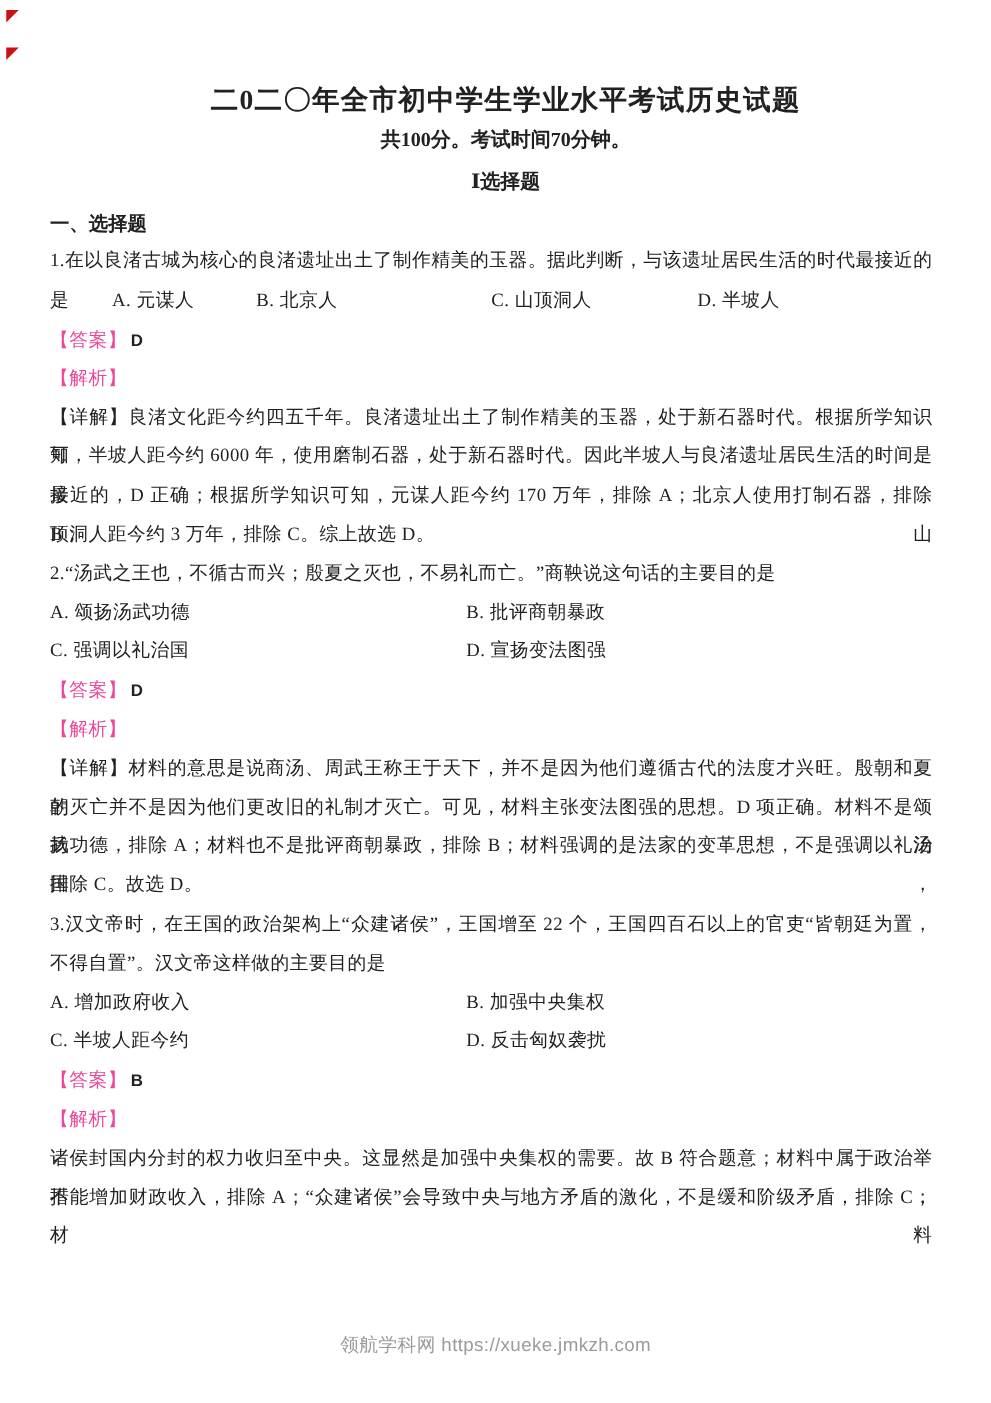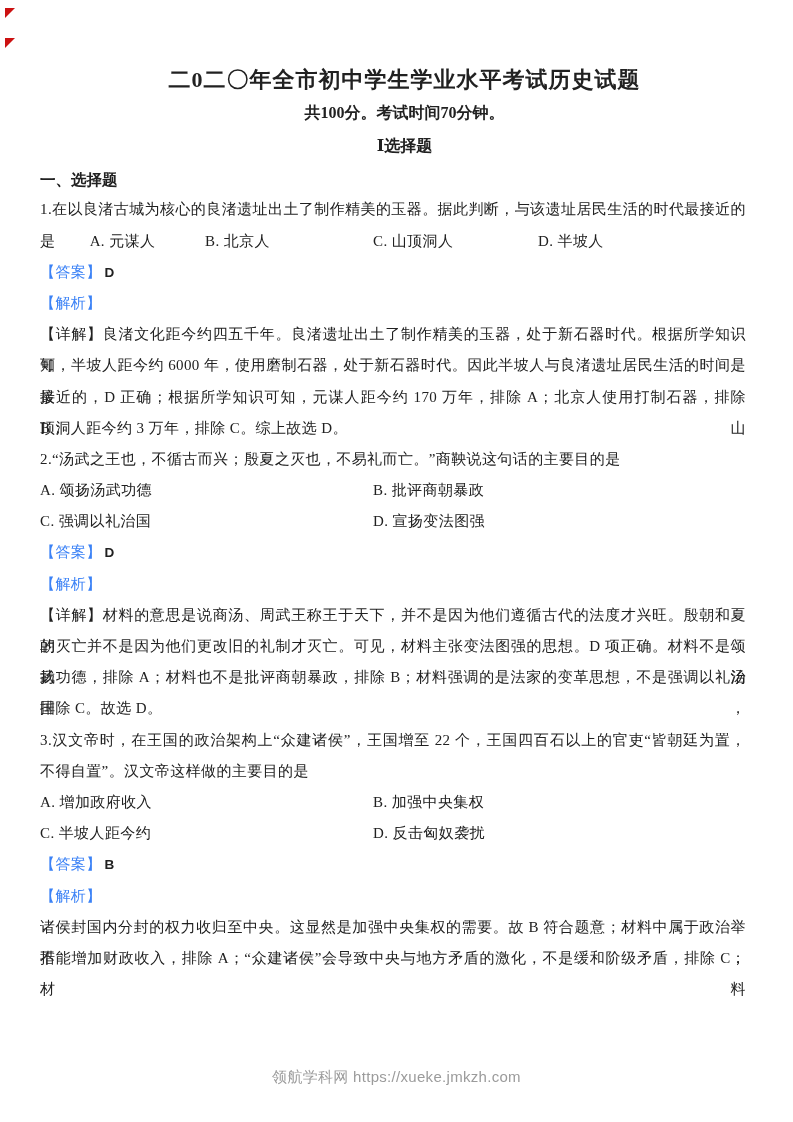--- a/index.html
+++ b/index.html
@@ -23,24 +23,24 @@
 
   .content { margin-top:6px; padding-left:40px; width:706px; }
   .section { line-height:28px; font-size:15.5px; font-weight:bold; }
 
   .qs { margin-top:0.4px; }
   .ln { height:31.2px; line-height:31.2px; font-size:15px; letter-spacing:0.4px; overflow:visible; }
   .j  { text-align:justify; text-align-last:justify; }
 
   .optrow { display:flex; }
   .opt { display:block; white-space:nowrap; }
-  .w1 { width:165px;text-align:center; } .w2 { width:168px; } .w3 { width:165px; }
+  .w1 { width:165px;text-align:center; } .w2 { width:168px; } .w3 { width:165px;margin-left:20px; }
   .wh { width:333px; }
 
-  .blue { color:#3b82f6; }
+  .blue { color:#ec4899; }
   .ansv { font-family:"Liberation Sans","DejaVu Sans",sans-serif; font-size:13.5px; font-weight:bold; margin-left:3px; }
 
   .footer { position:absolute; top:1062px; left:0; width:100%; text-align:center;
             line-height:30px; font-size:15px; color:#9b9b9b;
             font-family:"Liberation Sans","DejaVu Sans",sans-serif; letter-spacing:0.3px; }
 </style>
 </head>
 <body>
 
 <div class="page">

